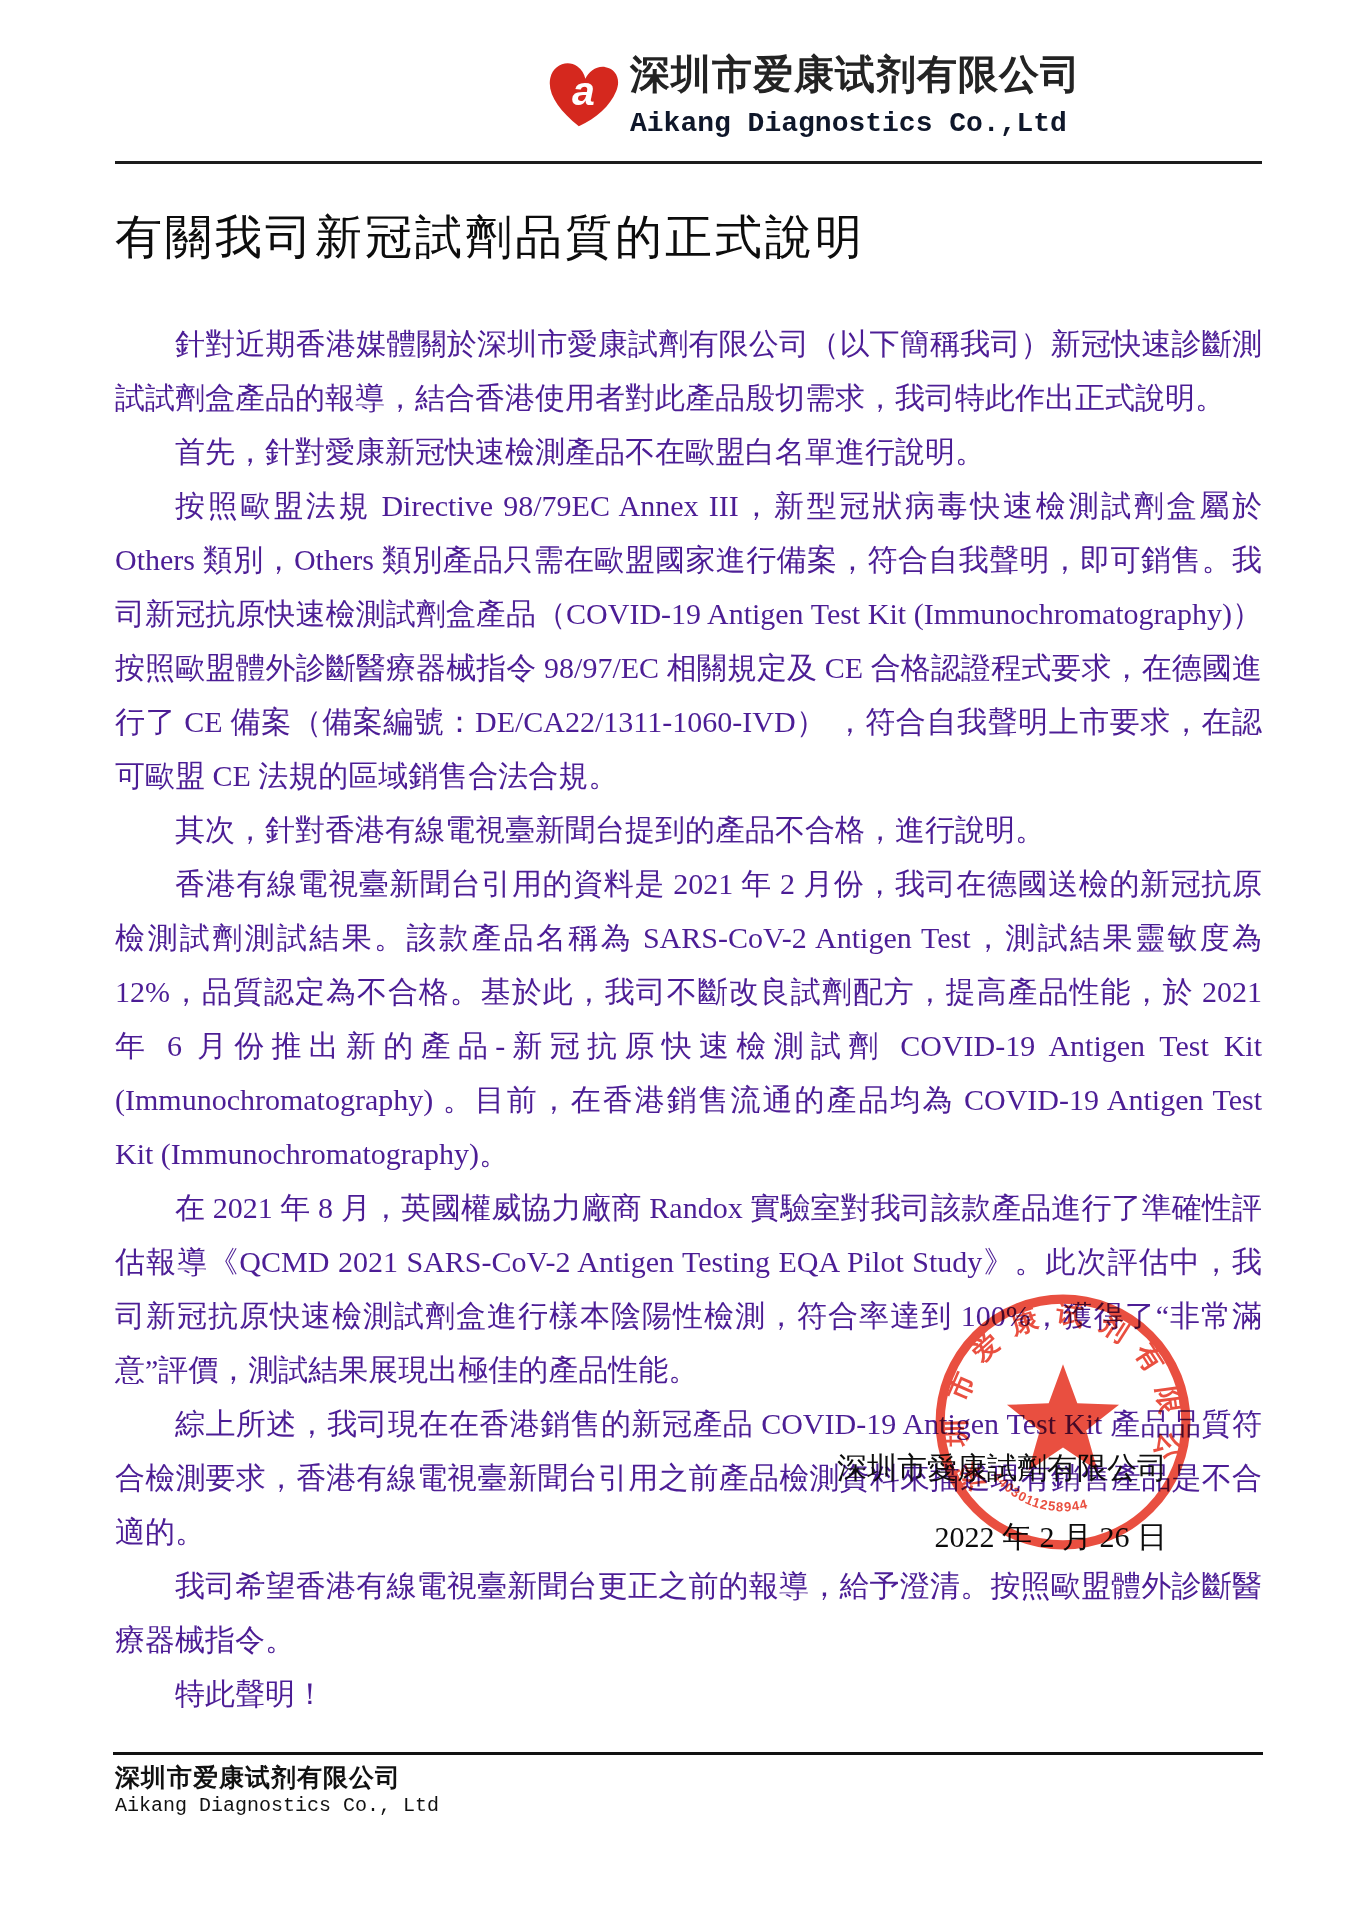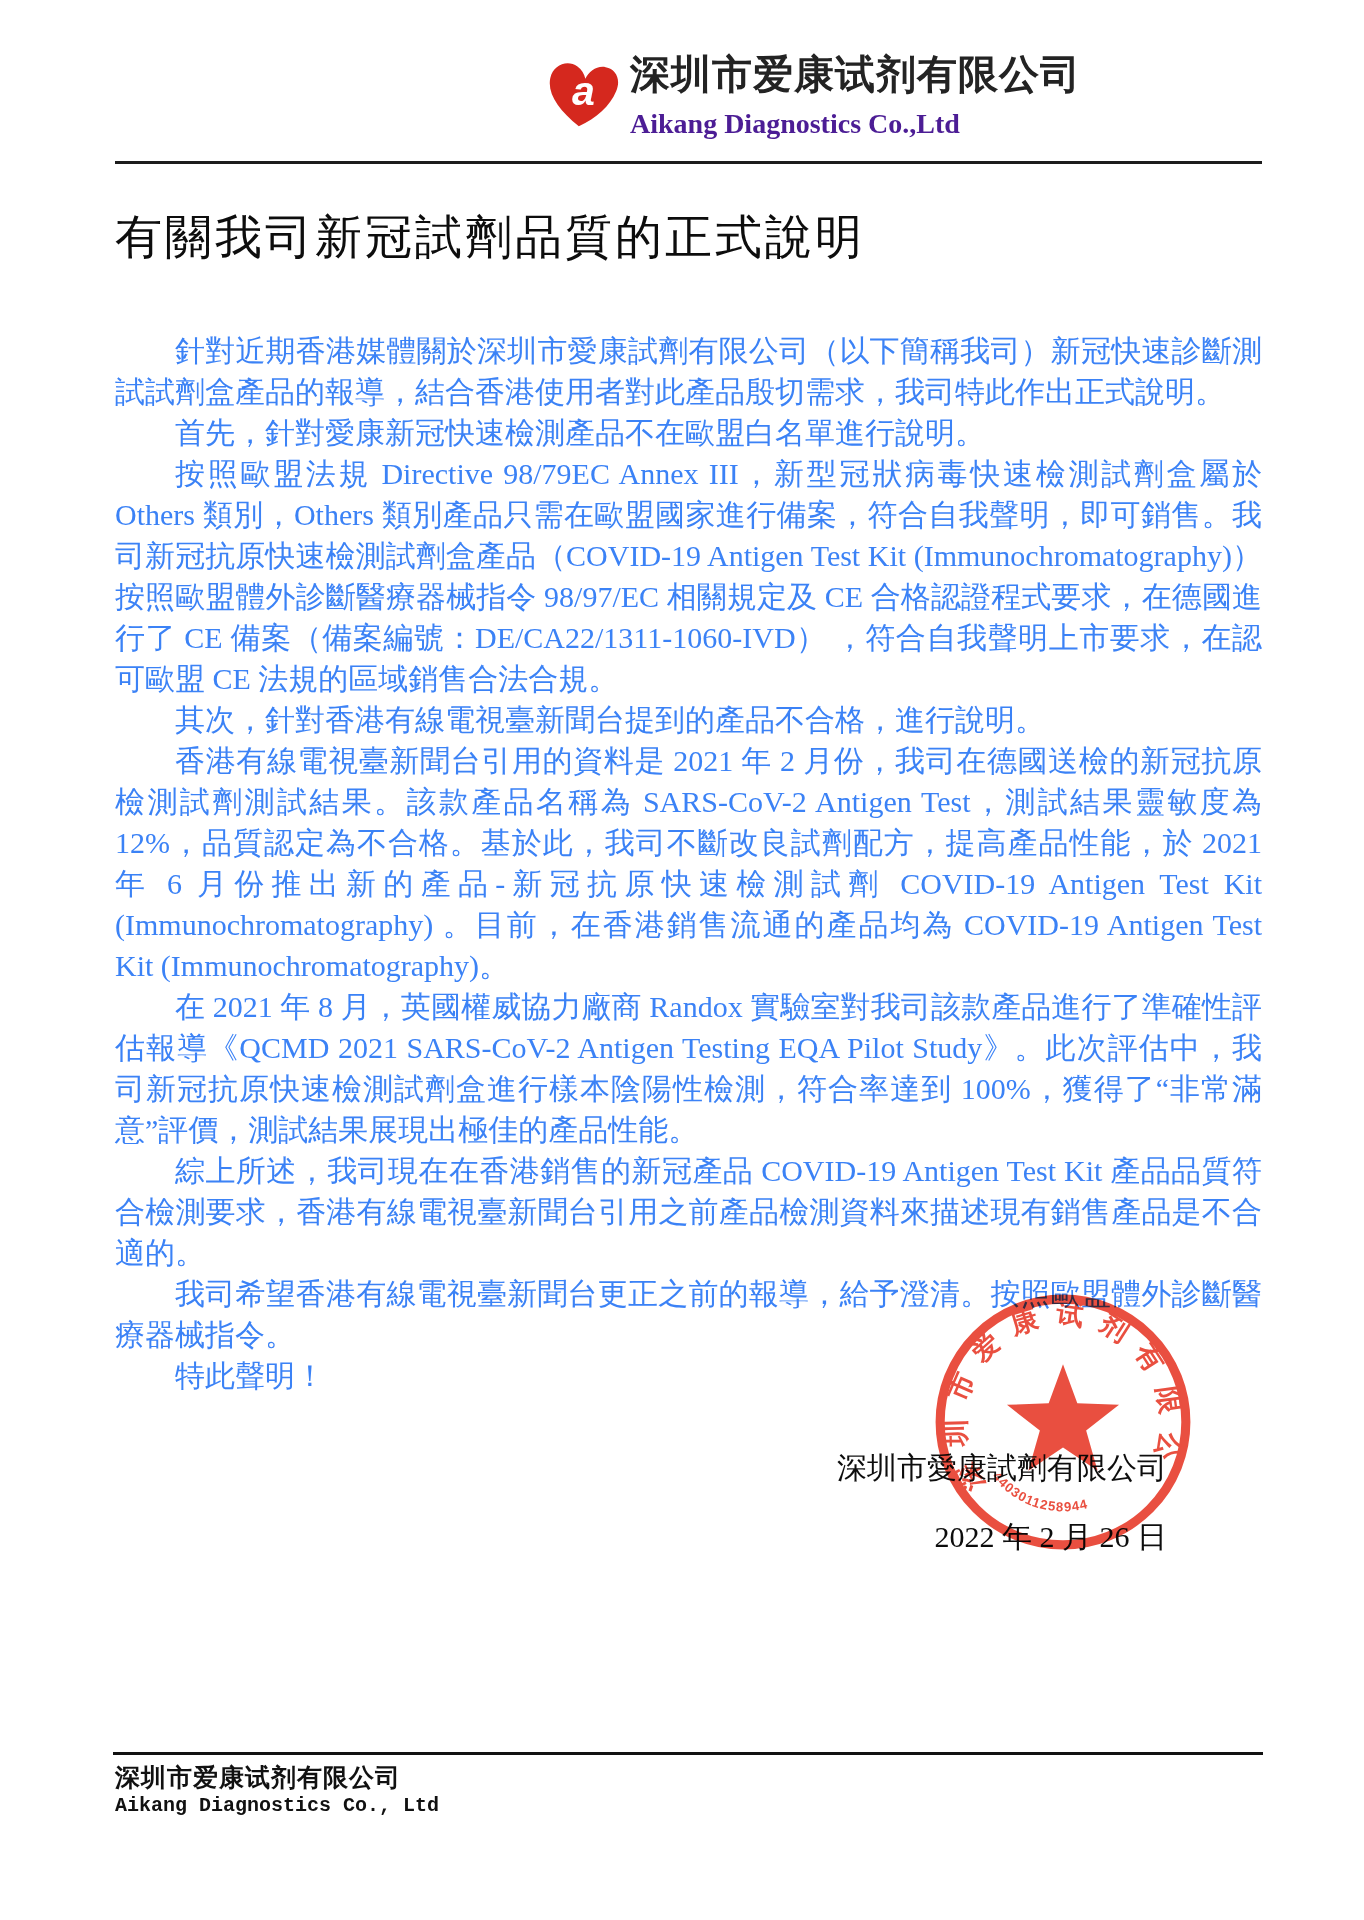--- a/index.html
+++ b/index.html
@@ -11,36 +11,36 @@
 
   
   .header { position:absolute; left:544px; top:54px; display:flex; align-items:center; gap:10px; }
   .logo-icon { width:76px; height:84px; flex:0 0 auto; }
   .header-text { display:flex; flex-direction:column; line-height:1; }
   .company-zh {
     font-family:"Liberation Sans","DejaVu Sans",sans-serif;
     font-weight:800; font-size:40px; letter-spacing:1px; color:#232323; white-space:nowrap;
   }
   .company-en {
-    font-family:Liberation Serif, serif;
-    font-weight:700; font-size:28px; margin-top:16px; color:#4c1d95; white-space:nowrap;
+    font-family:Liberation Mono, monospace;
+    font-weight:700; font-size:28px; margin-top:16px; color:#0f172a; white-space:nowrap;
   }
   .header-rule { position:absolute; left:115px; top:161px; width:1147px; height:3px; background:#1c1c1c; }
 
   
   .doc-title {
     position:absolute; left:115px; top:206px; width:1147px; box-sizing:border-box;
     padding-right:258px; text-align:left;
     font-size:47px; letter-spacing:3px; color:#0d0d0d; white-space:nowrap;
   }
 
   
   .doc-body {
-    position:absolute; left:115px; top:330px; width:1147px;
-    font-size:30px; line-height:41px; text-align:justify; color:#3b82f6;
+    position:absolute; left:115px; top:317px; width:1147px;
+    font-size:30px; line-height:54px; text-align:justify; color:#4c1d95;
   }
   .doc-body p { margin:0; text-indent:2em; }
 
   
   .signature { position:absolute; right:197px; top:1448px; text-align:right; font-size:30px; color:#0d0d0d; }
   .signature-date { margin-top:28px; }
 
   
   .company-seal {
     position:absolute; left:930px; top:1289px; width:266px; height:266px;
@@ -50,21 +50,21 @@
   
   .footer-rule { position:absolute; left:113px; top:1752px; width:1150px; height:3px; background:#111; }
   .footer-zh {
     position:absolute; left:115px; top:1761px;
     font-family:"Liberation Sans","DejaVu Sans",sans-serif;
     font-weight:800; font-size:25px; color:#111; letter-spacing:1px;
   }
   .footer-en {
     position:absolute; left:115px; top:1794px;
     font-family:"Liberation Mono","DejaVu Sans Mono",monospace;
-    font-weight:700; font-size:20px; color:#111;
+    font-weight:400; font-size:20px; color:#111;
   }
 </style>
 </head>
 <body>
 
 <div class="page">
 
   <div class="header">
     <svg class="logo-icon" viewBox="0 0 100 100" aria-hidden="true">
       <path d="M50,90 C22,72 4,52 6,31 C8,13 26,4 40,12 C46,15 50,21 52,27 C56,17 65,8 77,9 C91,10 99,23 94,39 C88,59 72,77 50,90 Z" transform="rotate(6 50 50)" fill="#d5281e"></path>

